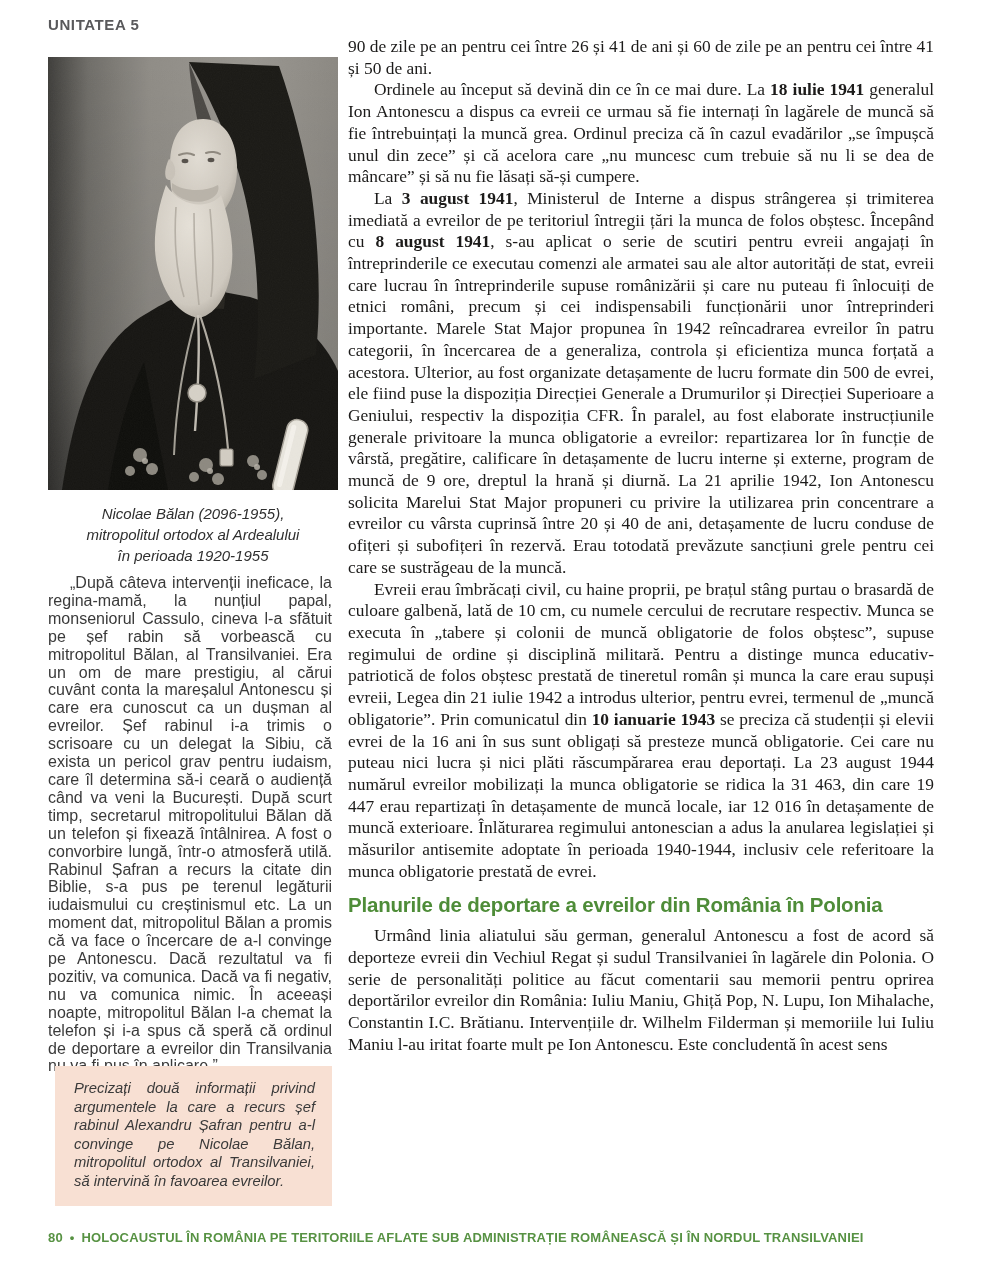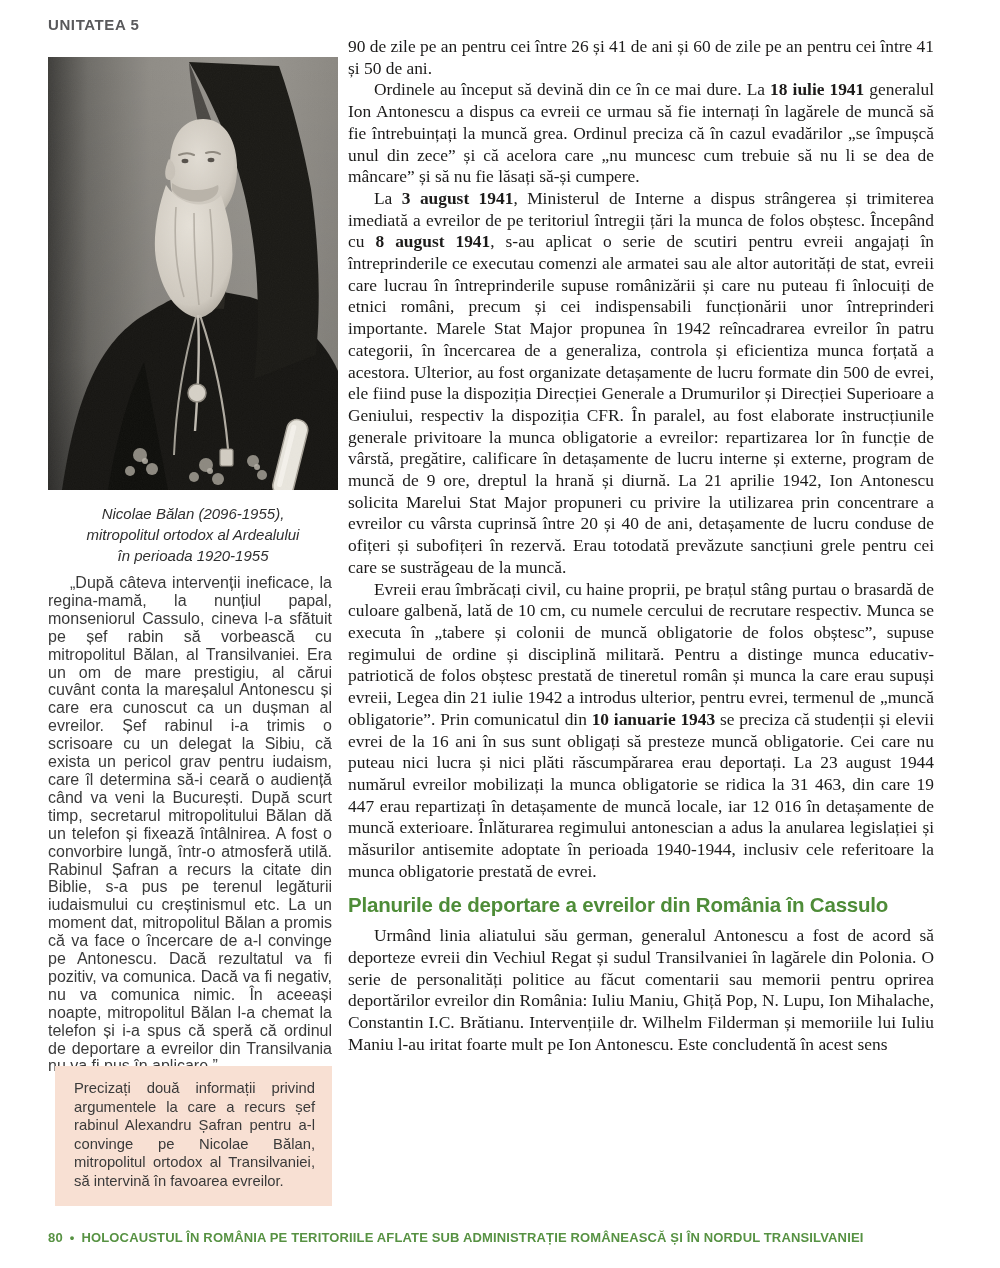--- a/index.html
+++ b/index.html
@@ -28,21 +28,21 @@
     position:absolute; left:48px; top:574px; width:284px;
     font-family:"Liberation Sans", sans-serif; font-size:16px;
     line-height:17.9px; color:#3a3a3a; text-align:justify;
   }
   .quote-text { text-indent:22px; }
   .quote-attr { text-align:center; margin-top:1px; }
   .task-box {
     position:absolute; left:55px; top:1066px; width:277px;
     background:#f8e0d3; padding:13px 17px 15px 19px;
     font-family:"Liberation Sans", sans-serif; font-size:14.8px;
-    line-height:18.6px; color:#3a3a3a; text-align:justify;
+    line-height:18.6px; color:#3a3a3a; text-align:justify;font-style:italic;
   }
   .main-col {
     position:absolute; left:348px; top:36px; width:586px;
     font-size:17.4px; line-height:21.7px; text-align:justify;
   }
   .main-col p { margin:0; }
   .main-col p.ind { text-indent:26px; }
   .section-heading {
     font-family:"Liberation Sans", sans-serif; font-weight:bold;
     font-size:20.5px; color:#4e8c38; margin:12px 0 9px 0;
@@ -161,21 +161,21 @@
 
   <div class="task-box">
     <span>Precizați două informații privind argumentele la care a recurs șef rabinul Alexandru Șafran pentru a-l convinge pe Nicolae Bălan, mitropolitul ortodox al Transilvaniei, să intervină în favoarea evreilor.</span>
   </div>
 
   <div class="main-col">
     <p><span>90 de zile pe an pentru cei între 26 și 41 de ani și 60 de zile pe an pentru cei între 41 și 50 de ani.</span></p>
     <p class="ind"><span>Ordinele au început să devină din ce în ce mai dure. La </span><span class="b">18 iulie 1941</span><span> generalul Ion Antonescu a dispus ca evreii ce urmau să fie internați în lagărele de muncă să fie întrebuințați la muncă grea. Ordinul preciza că în cazul evadărilor „se împușcă unul din zece” și că acelora care „nu muncesc cum trebuie să nu li se dea de mâncare” și să nu fie lăsați să-și cumpere.</span></p>
     <p class="ind"><span>La </span><span class="b">3 august 1941</span><span>, Ministerul de Interne a dispus strângerea și trimiterea imediată a evreilor de pe teritoriul întregii țări la munca de folos obștesc. Începând cu </span><span class="b">8 august 1941</span><span>, s-au aplicat o serie de scutiri pentru evreii angajați în întreprinderile ce executau comenzi ale armatei sau ale altor autorități de stat, evreii care lucrau în întreprinderile supuse românizării și care nu puteau fi înlocuiți de etnici români, precum și cei indispensabili funcționării unor întreprinderi importante. Marele Stat Major propunea în 1942 reîncadrarea evreilor în patru categorii, în încercarea de a generaliza, controla și eficientiza munca forțată a acestora. Ulterior, au fost organizate detașamente de lucru formate din 500 de evrei, ele fiind puse la dispoziția Direcției Generale a Drumurilor și Direcției Superioare a Geniului, respectiv la dispoziția CFR. În paralel, au fost elaborate instrucțiunile generale privitoare la munca obligatorie a evreilor: repartizarea lor în funcție de vârstă, pregătire, calificare în detașamente de lucru interne și externe, program de muncă de 9 ore, dreptul la hrană și diurnă. La 21 aprilie 1942, Ion Antonescu solicita Marelui Stat Major propuneri cu privire la utilizarea prin concentrare a evreilor cu vârsta cuprinsă între 20 și 40 de ani, detașamente de lucru conduse de ofițeri și subofițeri în rezervă. Erau totodată prevăzute sancțiuni grele pentru cei care se sustrăgeau de la muncă.</span></p>
     <p class="ind"><span>Evreii erau îmbrăcați civil, cu haine proprii, pe brațul stâng purtau o brasardă de culoare galbenă, lată de 10 cm, cu numele cercului de recrutare respectiv. Munca se executa în „tabere și colonii de muncă obligatorie de folos obștesc”, supuse regimului de ordine și disciplină militară. Pentru a distinge munca educativ-patriotică de folos obștesc prestată de tineretul român și munca la care erau supuși evreii, Legea din 21 iulie 1942 a introdus ulterior, pentru evrei, termenul de „muncă obligatorie”. Prin comunicatul din </span><span class="b">10 ianuarie 1943</span><span> se preciza că studenții și elevii evrei de la 16 ani în sus sunt obligați să presteze muncă obligatorie. Cei care nu puteau nici lucra și nici plăti răscumpărarea erau deportați. La 23 august 1944 numărul evreilor mobilizați la munca obligatorie se ridica la 31 463, din care 19 447 erau repartizați în detașamente de muncă locale, iar 12 016 în detașamente de muncă exterioare. Înlăturarea regimului antonescian a adus la anularea legislației și măsurilor antisemite adoptate în perioada 1940-1944, inclusiv cele referitoare la munca obligatorie prestată de evrei.</span></p>
-    <h2 class="section-heading">Planurile de deportare a evreilor din România în Cassulo</h2>
+    <h2 class="section-heading">Planurile de deportare a evreilor din România în Polonia</h2>
     <p class="ind"><span>Urmând linia aliatului său german, generalul Antonescu a fost de acord să deporteze evreii din Vechiul Regat și sudul Transilvaniei în lagărele din Polonia. O serie de personalități politice au făcut comentarii sau memorii pentru oprirea deportărilor evreilor din România: Iuliu Maniu, Ghiță Pop, N. Lupu, Ion Mihalache, Constantin I.C. Brătianu. Intervențiile dr. Wilhelm Filderman și memoriile lui Iuliu Maniu l-au iritat foarte mult pe Ion Antonescu. Este concludentă în acest sens</span></p>
   </div>
 
   <div class="page-footer">
     <span>80</span><span class="sep">•</span><span>HOLOCAUSTUL ÎN ROMÂNIA PE TERITORIILE AFLATE SUB ADMINISTRAȚIE ROMÂNEASCĂ ȘI ÎN NORDUL TRANSILVANIEI</span>
   </div>
 
 </div>
 
 </body></html>

